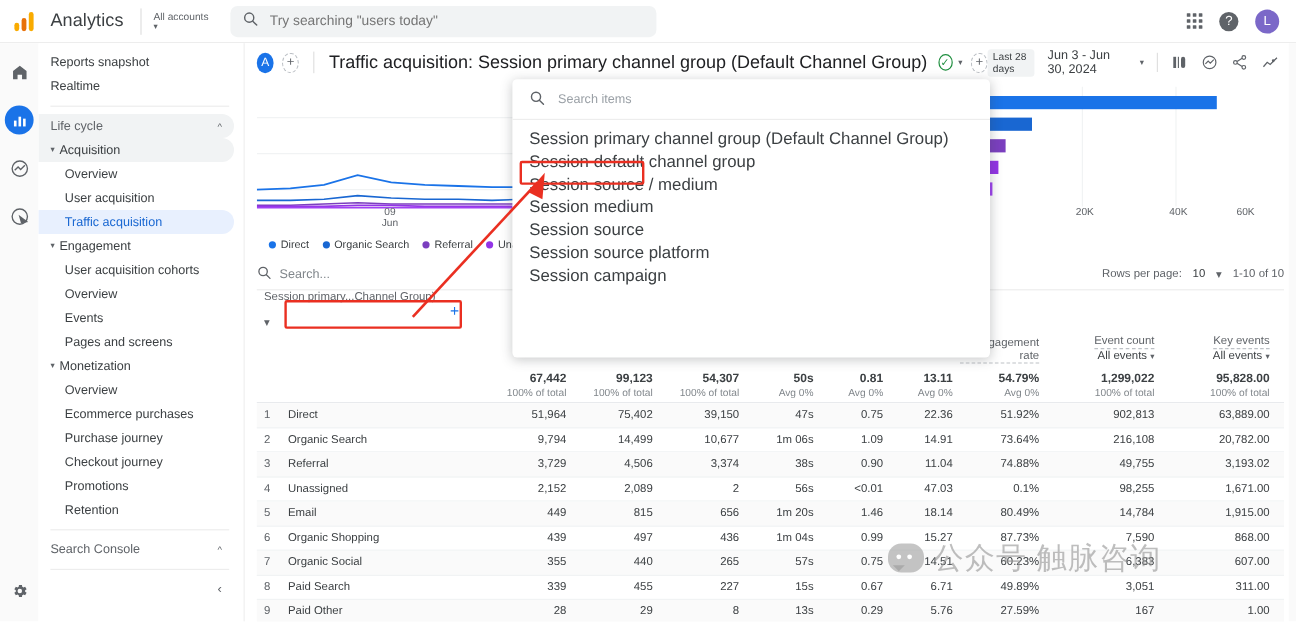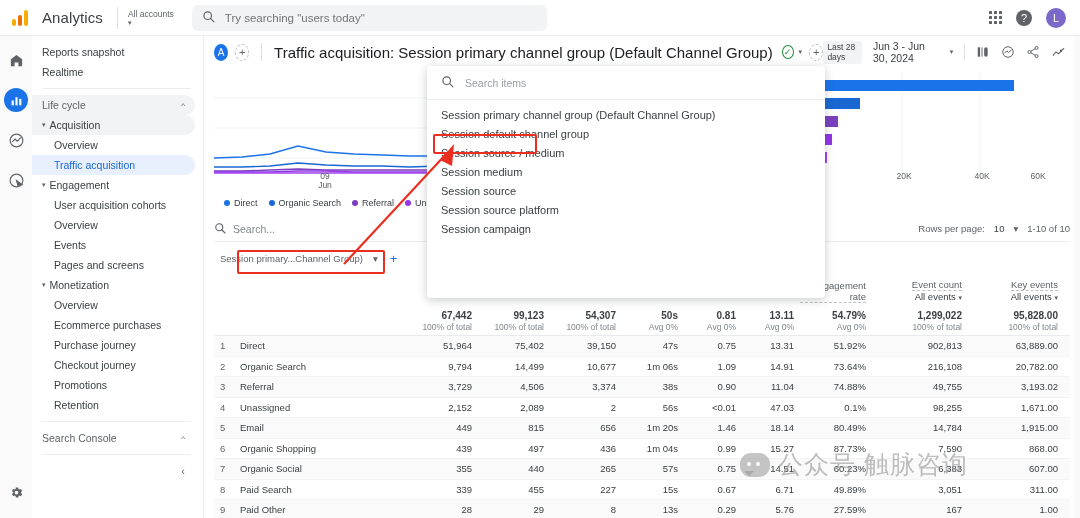--- a/index.html
+++ b/index.html
@@ -105,21 +105,21 @@
 
   
   .tbl-toolbar { display:flex; align-items:center; height: 26px; margin: 4px 10px 0 10px;
                  border-bottom: 1px solid #ededed; }
   .tsearch { display:flex; align-items:center; gap: 7px; font-size: 10.5px; color: #80868b; }
   .rows-per { margin-left:auto; display:flex; align-items:center; gap: 9px; font-size: 9.5px; color: #5f6368; }
   .rows-per .val { color:#3c4043; }
 
   .dim-row { display:flex; align-items:center; height: 30px; margin: 0 10px; gap: 6px; padding-top: 2px; }
   .dim-chip { font-size: 9.5px; color: #5f6368; display:flex; align-items:flex-start; gap: 10px;
-              padding: 3px 6px; cursor: pointer; }
+              padding: 3px 6px; cursor: pointer; flex-direction: column; }
   .dim-plus { color: #1a73e8; font-size: 13px; cursor: pointer; }
 
   
   .tbl { margin: 0 10px; font-size: 9.5px; color: #3c4043; width: 856px; }
   .thead { display:flex; height: 34px; align-items: flex-end; }
   .th { text-align: right; padding: 0 6px 3px 0; color: #5f6368; font-size: 9.5px; line-height: 11px; }
   .th .dashed { border-bottom: 1px dashed #bdc1c6; display:inline-block; }
   .th .sel { color:#3c4043; }
   .totals { display:flex; height: 30px; align-items: center; border-bottom: 1px solid #e8eaed; }
   .tot { text-align:right; padding-right: 6px; }
@@ -137,21 +137,21 @@
   
   .dropdown {
     position: absolute; left: 427px; top: 66px; width: 398px; height: 232px;
     background: #fff; border-radius: 4px; box-shadow: 0 2px 10px rgba(60,64,67,.28);
     z-index: 40;
   }
   .dd-search { display:flex; align-items:center; gap: 11px; height: 34px; padding: 0 14px;
                border-bottom: 1px solid #ededed; }
   .dd-search span { font-size: 10.5px; color: #9aa0a6; }
   .dd-item { height: 19px; display:flex; align-items:center; padding: 0 14px;
-             font-size: 11px; color: #3c4043; cursor:pointer; position: relative; text-align: right; }
+             font-size: 14px; color: #3c4043; cursor:pointer; position: relative; text-align: right; }
   .dd-list { padding-top: 5px; }
   .hl-box {
     position: absolute; border: 2px solid #ea2f21; border-radius: 2px; z-index: 60; pointer-events: none;
   }
   .arrow-svg { position:absolute; left: 330px; top: 140px; z-index: 55; pointer-events:none; }
 
   
   .wm { position: absolute; left: 740px; top: 448px; z-index: 70; display:flex;
         align-items:center; gap: 8px; pointer-events: none; }
   .wm-txt { font-size: 25px; color: rgba(150,150,150,.62); letter-spacing: 1px; white-space: nowrap; }
@@ -248,20 +248,23 @@
     <div class="nav-item section hl">
       <span>Life cycle</span>
       <span style="font-size:8px;">^</span>
     </div>
     <div class="nav-item group">
       <span class="nav-caret">▾</span>
       <span>Acquisition</span>
     </div>
     <div class="nav-item lvl1">
       <span>Overview</span>
+    </div>
+    <div class="nav-item lvl1">
+      <span>User acquisition</span>
     </div>
     <div class="nav-item lvl1 active">
       <span>Traffic acquisition</span>
     </div>
     <div class="nav-item">
       <span class="nav-caret">▾</span>
       <span>Engagement</span>
     </div>
     <div class="nav-item lvl1">
       <span>User acquisition cohorts</span>
@@ -503,21 +506,21 @@
 
       <div id="rows">
           <div class="trow alt">
             <div class="c-idx">1</div>
             <div class="c-name">Direct</div>
             <div class="c-num w1">51,964</div>
             <div class="c-num w2">75,402</div>
             <div class="c-num w3">39,150</div>
             <div class="c-num w4">47s</div>
             <div class="c-num w5">0.75</div>
-            <div class="c-num w6">13.31</div>
+            <div class="c-num w6">22.36</div>
             <div class="c-num w7">51.92%</div>
             <div class="c-num w8">902,813</div>
             <div class="c-num w9">63,889.00</div>
           </div>
           <div class="trow">
             <div class="c-idx">2</div>
             <div class="c-name">Organic Search</div>
             <div class="c-num w1">9,794</div>
             <div class="c-num w2">14,499</div>
             <div class="c-num w3">10,677</div>

